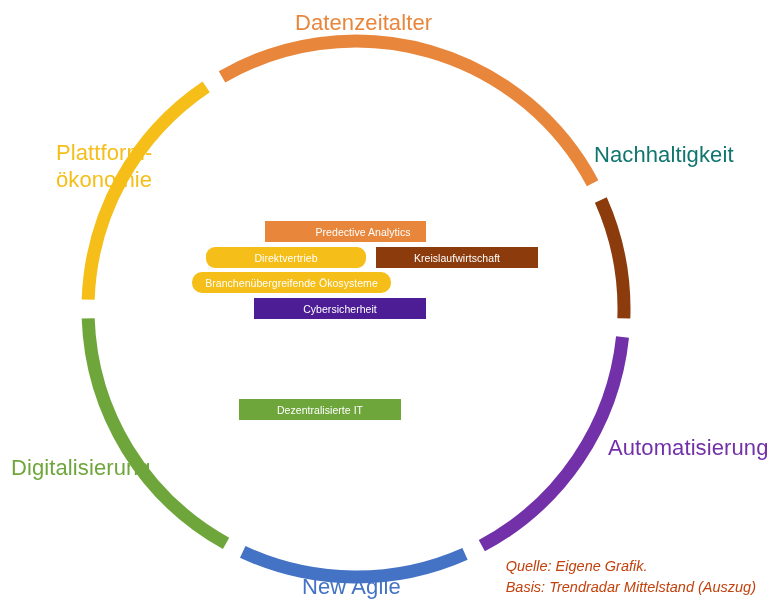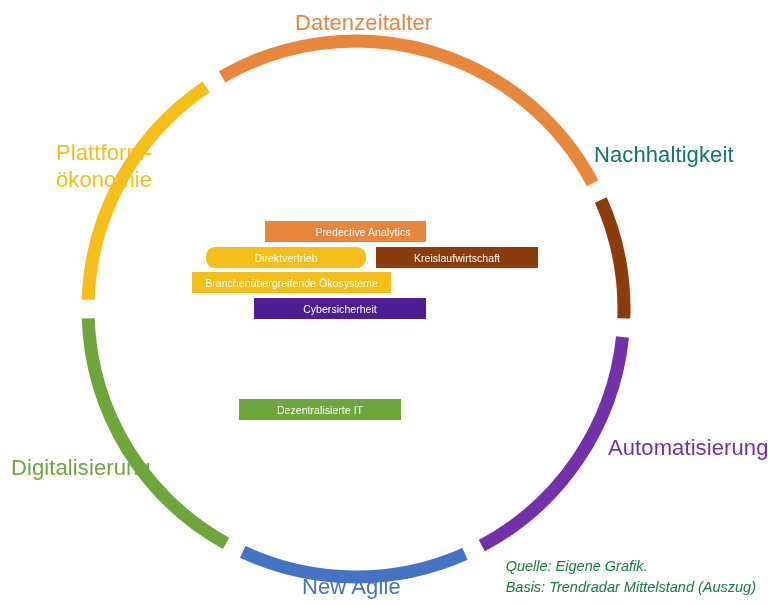--- a/index.html
+++ b/index.html
@@ -55,21 +55,21 @@
     box-sizing: border-box;
     white-space: nowrap;
   }
   .source-note {
     position: absolute;
     right: 12px;
     bottom: 8px;
     text-align: left;
     font-style: italic;
     font-size: 14.5px;
-    color: #15803d;
+    color: #c2410c;
     line-height: 1.45;
     margin-left: 48px;
   }
   .source-note div { white-space: nowrap; }
 </style>
 </head>
 <body>
 
 <div id="stage">
 
@@ -103,21 +103,21 @@
       <div class="ring-label two-line" style="left: 24px; top: 140px; color: rgb(245, 190, 24); margin-left: 32px;">
         <div>Plattform-</div>
         <div>ökonomie</div>
       </div>
     </div>
 
   <div class="bars-layer" id="bars-layer">
       <div class="trend-bar" style="left: 265px; top: 221px; width: 161px; height: 21px; background: rgb(232, 134, 60); color: rgb(255, 255, 255); padding-left: 35px;">Predective Analytics</div>
       <div class="trend-bar" style="left: 206px; top: 247px; width: 160px; height: 21px; background: rgb(245, 190, 24); color: rgb(255, 255, 255); border-radius: 9px;">Direktvertrieb</div>
       <div class="trend-bar" style="left: 376px; top: 247px; width: 162px; height: 21px; background: rgb(140, 60, 12); color: rgb(255, 255, 255);">Kreislaufwirtschaft</div>
-      <div class="trend-bar" style="left: 192px; top: 272px; width: 199px; height: 21px; background: rgb(245, 190, 24); color: rgb(255, 255, 255);">Branchenübergreifende Ökosysteme</div>
+      <div class="trend-bar" style="left: 192px; top: 272px; width: 199px; height: 21px; background: rgb(245, 190, 24); color: rgb(255, 255, 255); border-radius: 10px;">Branchenübergreifende Ökosysteme</div>
       <div class="trend-bar" style="left: 254px; top: 298px; width: 172px; height: 21px; background: #4c1d95; color: rgb(255, 255, 255);">Cybersicherheit</div>
       <div class="trend-bar" style="left: 239px; top: 370px; width: 162px; height: 21px; background: rgb(111, 166, 60); color: rgb(255, 255, 255); margin-top: 29px;">Dezentralisierte IT</div>
     </div>
 
   <div class="source-note">
     <div>Quelle: Eigene Grafik.</div>
     <div>Basis: Trendradar Mittelstand (Auszug)</div>
   </div>
 
 </div>

